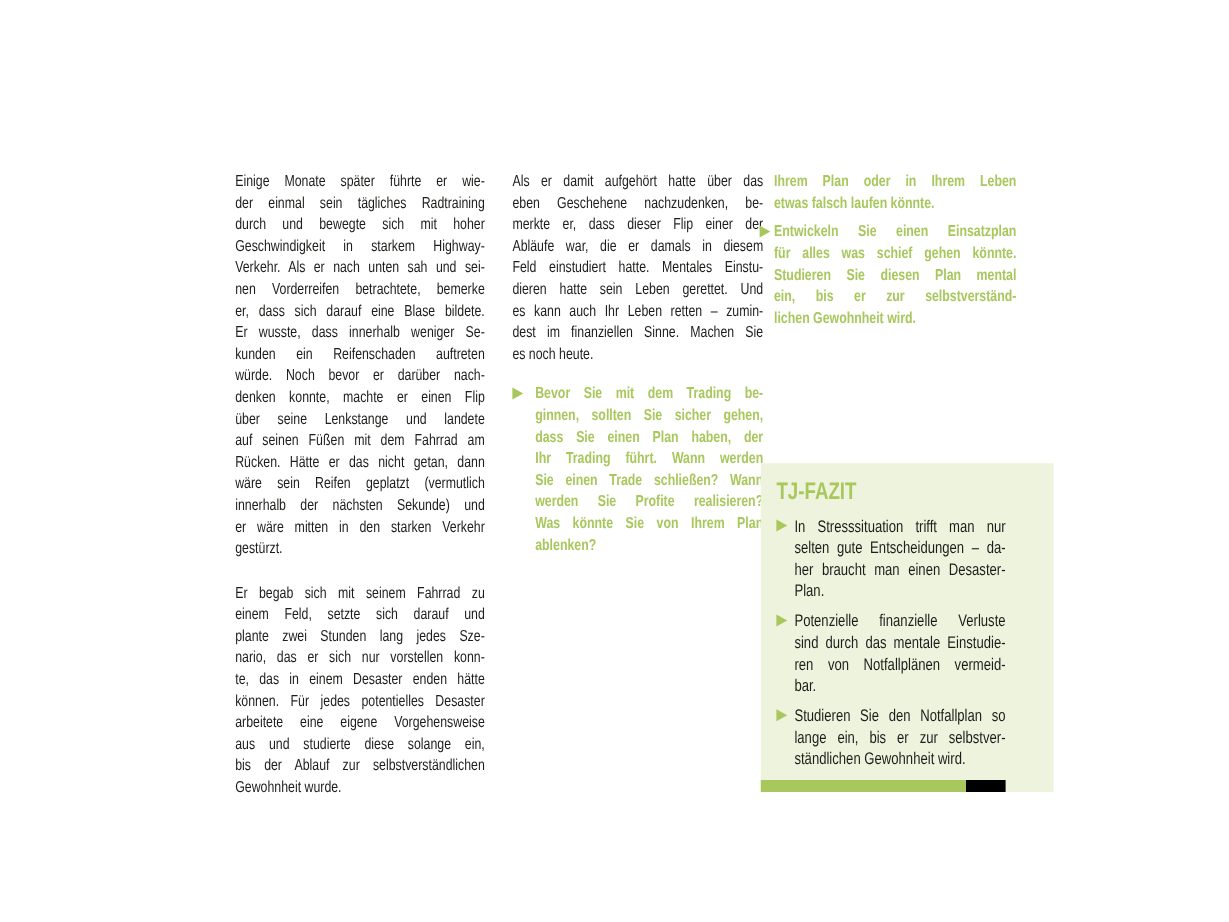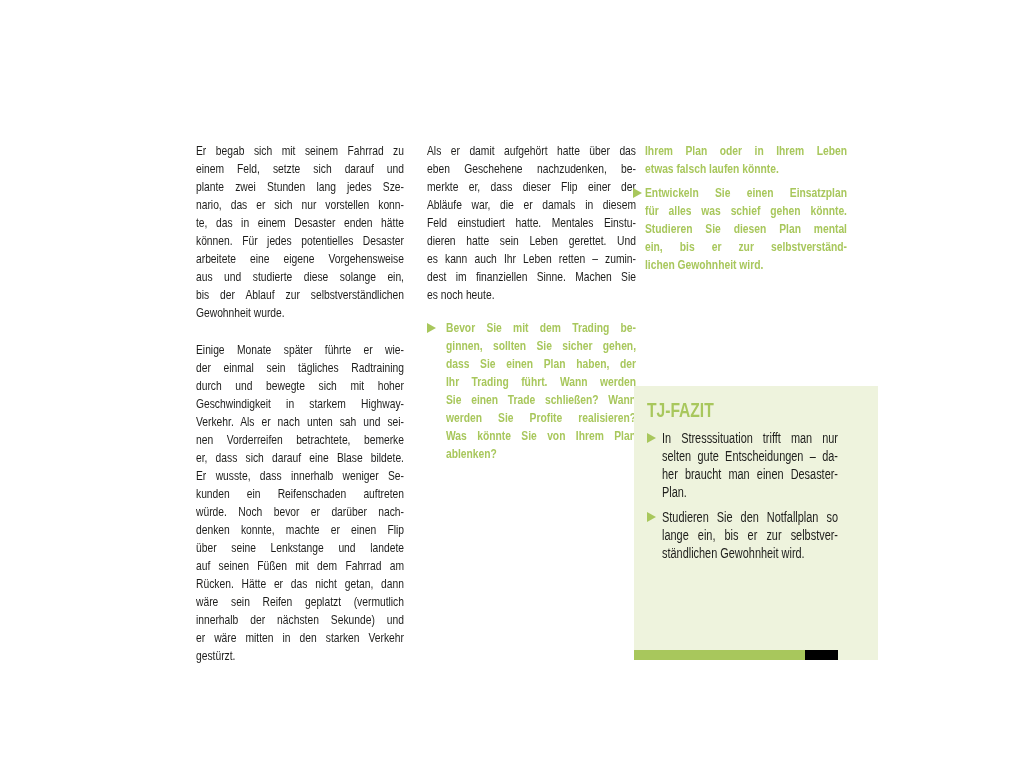--- a/index.html
+++ b/index.html
@@ -101,52 +101,52 @@
   }
   .bar-green{width:171px;height:10px;background:var(--footer-bar-green)}
   .bar-black{width:33px;height:10px;background:var(--footer-bar-black)}
 </style>
 </head>
 <body>
 
 <div class="page">
 
   <div class="col" id="col1">
-      <div class="block paragraph body">
-        <div class="line">Er begab sich mit seinem Fahrrad zu</div>
-        <div class="line">einem Feld, setzte sich darauf und</div>
-        <div class="line">plante zwei Stunden lang jedes Sze-</div>
-        <div class="line">nario, das er sich nur vorstellen konn-</div>
-        <div class="line">te, das in einem Desaster enden hätte</div>
-        <div class="line">können. Für jedes potentielles Desaster</div>
-        <div class="line">arbeitete eine eigene Vorgehensweise</div>
-        <div class="line">aus und studierte diese solange ein,</div>
-        <div class="line">bis der Ablauf zur selbstverständlichen</div>
-        <div class="line last">Gewohnheit wurde.</div>
-      </div>
       <div class="block paragraph body">
         <div class="line">Einige Monate später führte er wie-</div>
         <div class="line">der einmal sein tägliches Radtraining</div>
         <div class="line">durch und bewegte sich mit hoher</div>
         <div class="line">Geschwindigkeit in starkem Highway-</div>
         <div class="line">Verkehr. Als er nach unten sah und sei-</div>
         <div class="line">nen Vorderreifen betrachtete, bemerke</div>
         <div class="line">er, dass sich darauf eine Blase bildete.</div>
         <div class="line">Er wusste, dass innerhalb weniger Se-</div>
         <div class="line">kunden ein Reifenschaden auftreten</div>
         <div class="line">würde. Noch bevor er darüber nach-</div>
         <div class="line">denken konnte, machte er einen Flip</div>
         <div class="line">über seine Lenkstange und landete</div>
         <div class="line">auf seinen Füßen mit dem Fahrrad am</div>
         <div class="line">Rücken. Hätte er das nicht getan, dann</div>
         <div class="line">wäre sein Reifen geplatzt (vermutlich</div>
         <div class="line">innerhalb der nächsten Sekunde) und</div>
         <div class="line">er wäre mitten in den starken Verkehr</div>
         <div class="line last">gestürzt.</div>
       </div>
+      <div class="block paragraph body">
+        <div class="line">Er begab sich mit seinem Fahrrad zu</div>
+        <div class="line">einem Feld, setzte sich darauf und</div>
+        <div class="line">plante zwei Stunden lang jedes Sze-</div>
+        <div class="line">nario, das er sich nur vorstellen konn-</div>
+        <div class="line">te, das in einem Desaster enden hätte</div>
+        <div class="line">können. Für jedes potentielles Desaster</div>
+        <div class="line">arbeitete eine eigene Vorgehensweise</div>
+        <div class="line">aus und studierte diese solange ein,</div>
+        <div class="line">bis der Ablauf zur selbstverständlichen</div>
+        <div class="line last">Gewohnheit wurde.</div>
+      </div>
     </div>
 
   <div class="col" id="col2">
       <div class="block paragraph body">
         <div class="line">Als er damit aufgehört hatte über das</div>
         <div class="line">eben Geschehene nachzudenken, be-</div>
         <div class="line">merkte er, dass dieser Flip einer der</div>
         <div class="line">Abläufe war, die er damals in diesem</div>
         <div class="line">Feld einstudiert hatte. Mentales Einstu-</div>
         <div class="line">dieren hatte sein Leben gerettet. Und</div>
@@ -187,20 +187,27 @@
     <div class="fazit-blocks">
         <div class="block bullet body">
           <span class="tri"></span>
           <div class="line">In Stresssituation trifft man nur</div>
           <div class="line">selten gute Entscheidungen – da-</div>
           <div class="line">her braucht man einen Desaster-</div>
           <div class="line last">Plan.</div>
         </div>
         <div class="block bullet body">
           <span class="tri"></span>
+          <div class="line">Potenzielle finanzielle Verluste</div>
+          <div class="line">sind durch das mentale Einstudie-</div>
+          <div class="line">ren von Notfallplänen vermeid-</div>
+          <div class="line last">bar.</div>
+        </div>
+        <div class="block bullet body">
+          <span class="tri"></span>
           <div class="line">Studieren Sie den Notfallplan so</div>
           <div class="line">lange ein, bis er zur selbstver-</div>
           <div class="line last">ständlichen Gewohnheit wird.</div>
         </div>
       </div>
     <div class="bar">
       <div class="bar-green"></div>
       <div class="bar-black"></div>
     </div>
   </div>

